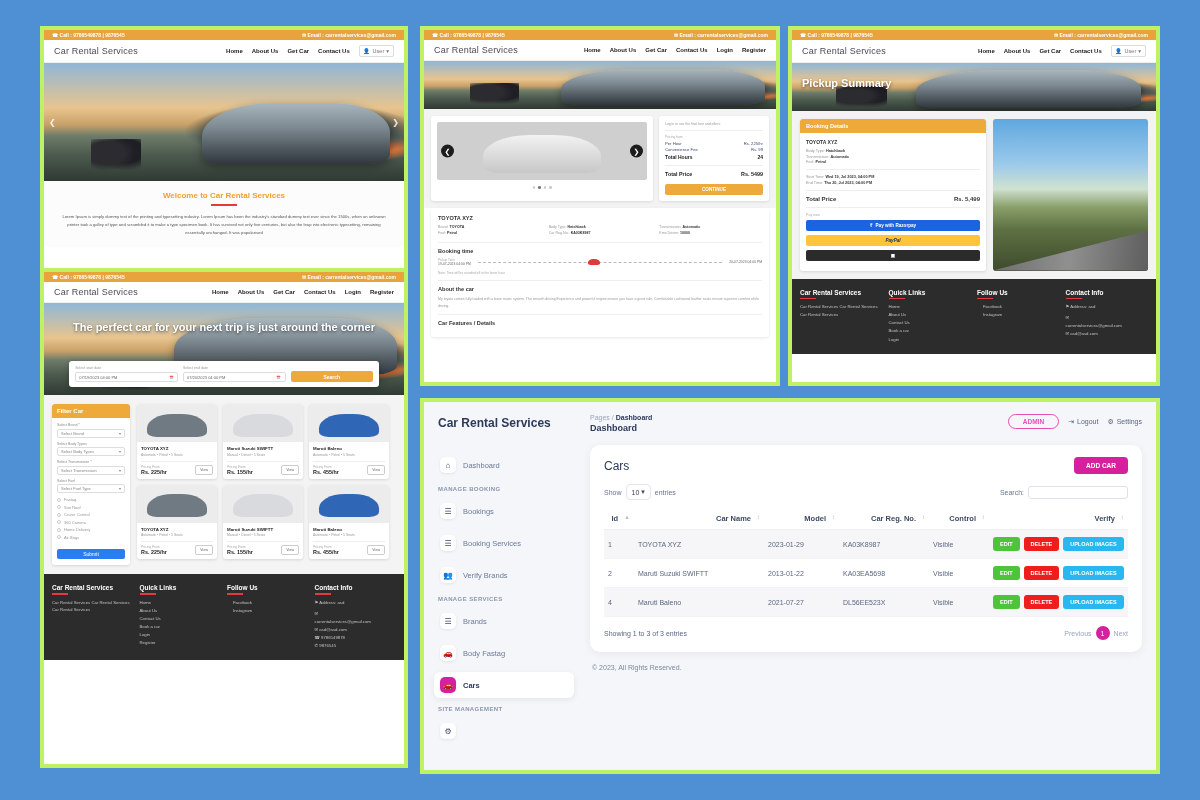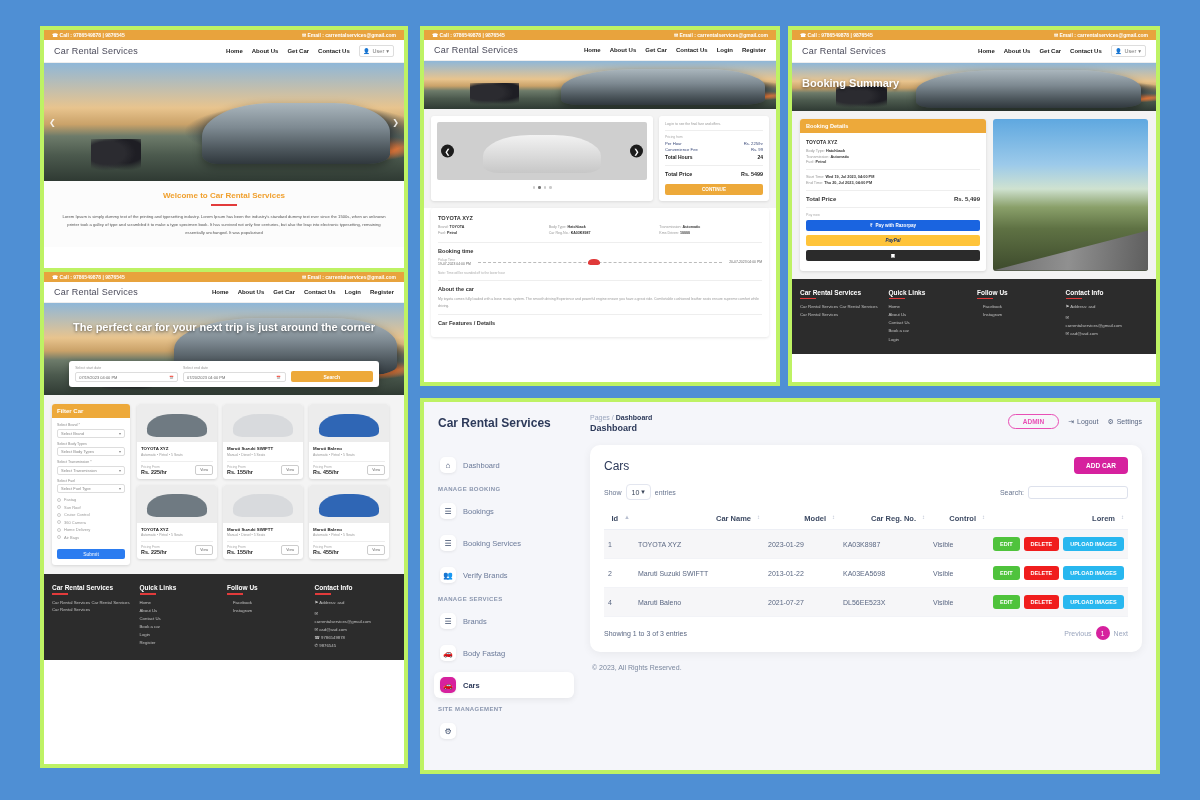--- a/index.html
+++ b/index.html
@@ -628,21 +628,21 @@
         <span>👤</span>
         <span>User</span>
         <span>▾</span>
       </span>
     </div>
   </div>
   <div class="hero">
     <div class="hero-photo"></div>
     <div class="hero-car" style="right:4%;bottom:6%;width:62%;height:80%"></div>
     <div class="hero-people" style="left:12%;bottom:2%;height:50%"></div>
-    <div class="hero-title" style="top:14px;left:10px;font-size:11px">Booking Summary</div>
+    <div class="hero-title" style="top:14px;left:10px;font-size:11px">Pickup Summary</div>
   </div>
 
   <div class="sum-body">
     <div class="bd-card">
       <div class="bd-head">Booking Details</div>
       <div class="bd-body">
         <h4>TOYOTA XYZ</h4>
         <div class="bd-line"><span>Body Type:</span> <b>Hatchback</b></div>
         <div class="bd-line"><span>Transmission:</span> <b>Automatic</b></div>
         <div class="bd-line"><span>Fuel:</span> <b>Petrol</b></div>
@@ -790,21 +790,21 @@
         </div>
 
         <table>
           <thead>
             <tr>
               <th style="width:30px"><span>Id</span><span class="srt">▲</span></th>
               <th style="width:130px"><span>Car Name</span><span class="srt">↕</span></th>
               <th style="width:75px"><span>Model</span><span class="srt">↕</span></th>
               <th style="width:90px"><span>Car Reg. No.</span><span class="srt">↕</span></th>
               <th style="width:60px"><span>Control</span><span class="srt">↕</span></th>
-              <th><span>Lorem</span><span class="srt">↕</span></th>
+              <th><span>Verify</span><span class="srt">↕</span></th>
             </tr>
           </thead>
           <tbody>
             <tr class="alt">
               <td>1</td>
               <td>TOYOTA XYZ</td>
               <td>2023-01-29</td>
               <td>KA03K8987</td>
               <td>Visible</td>
               <td>

